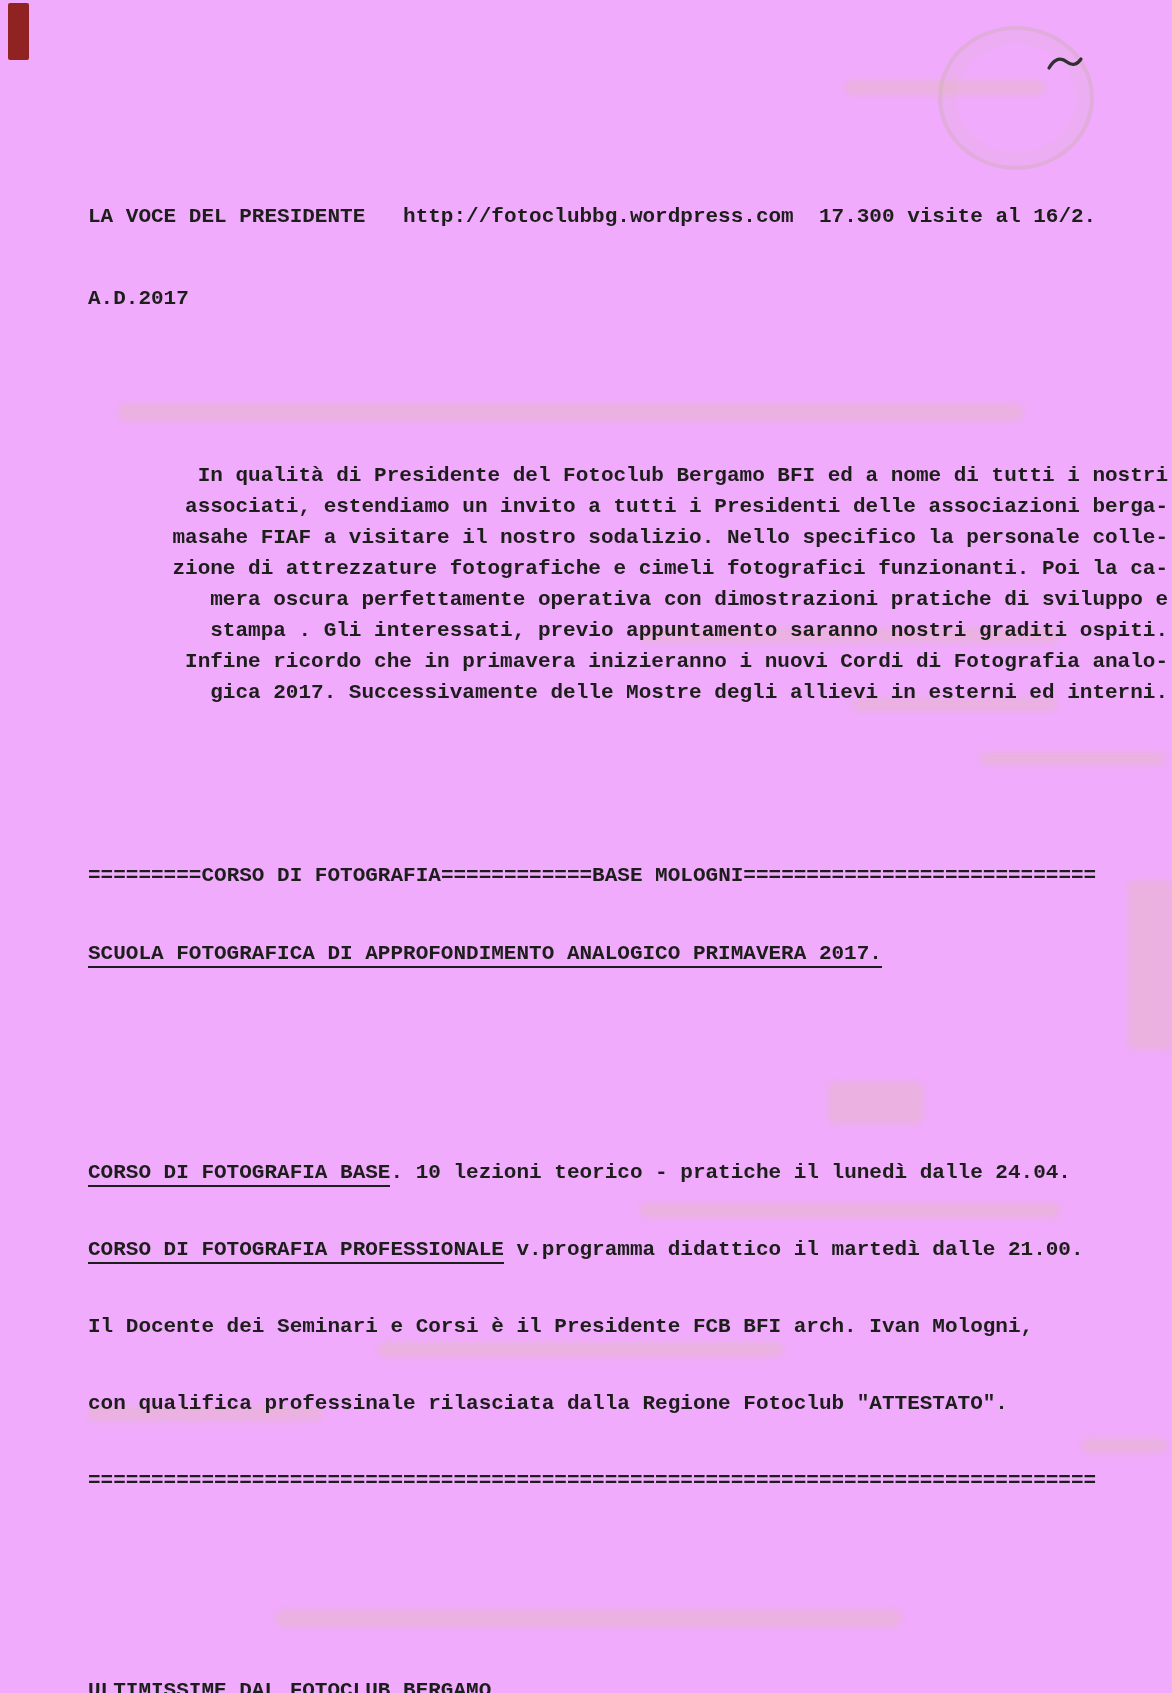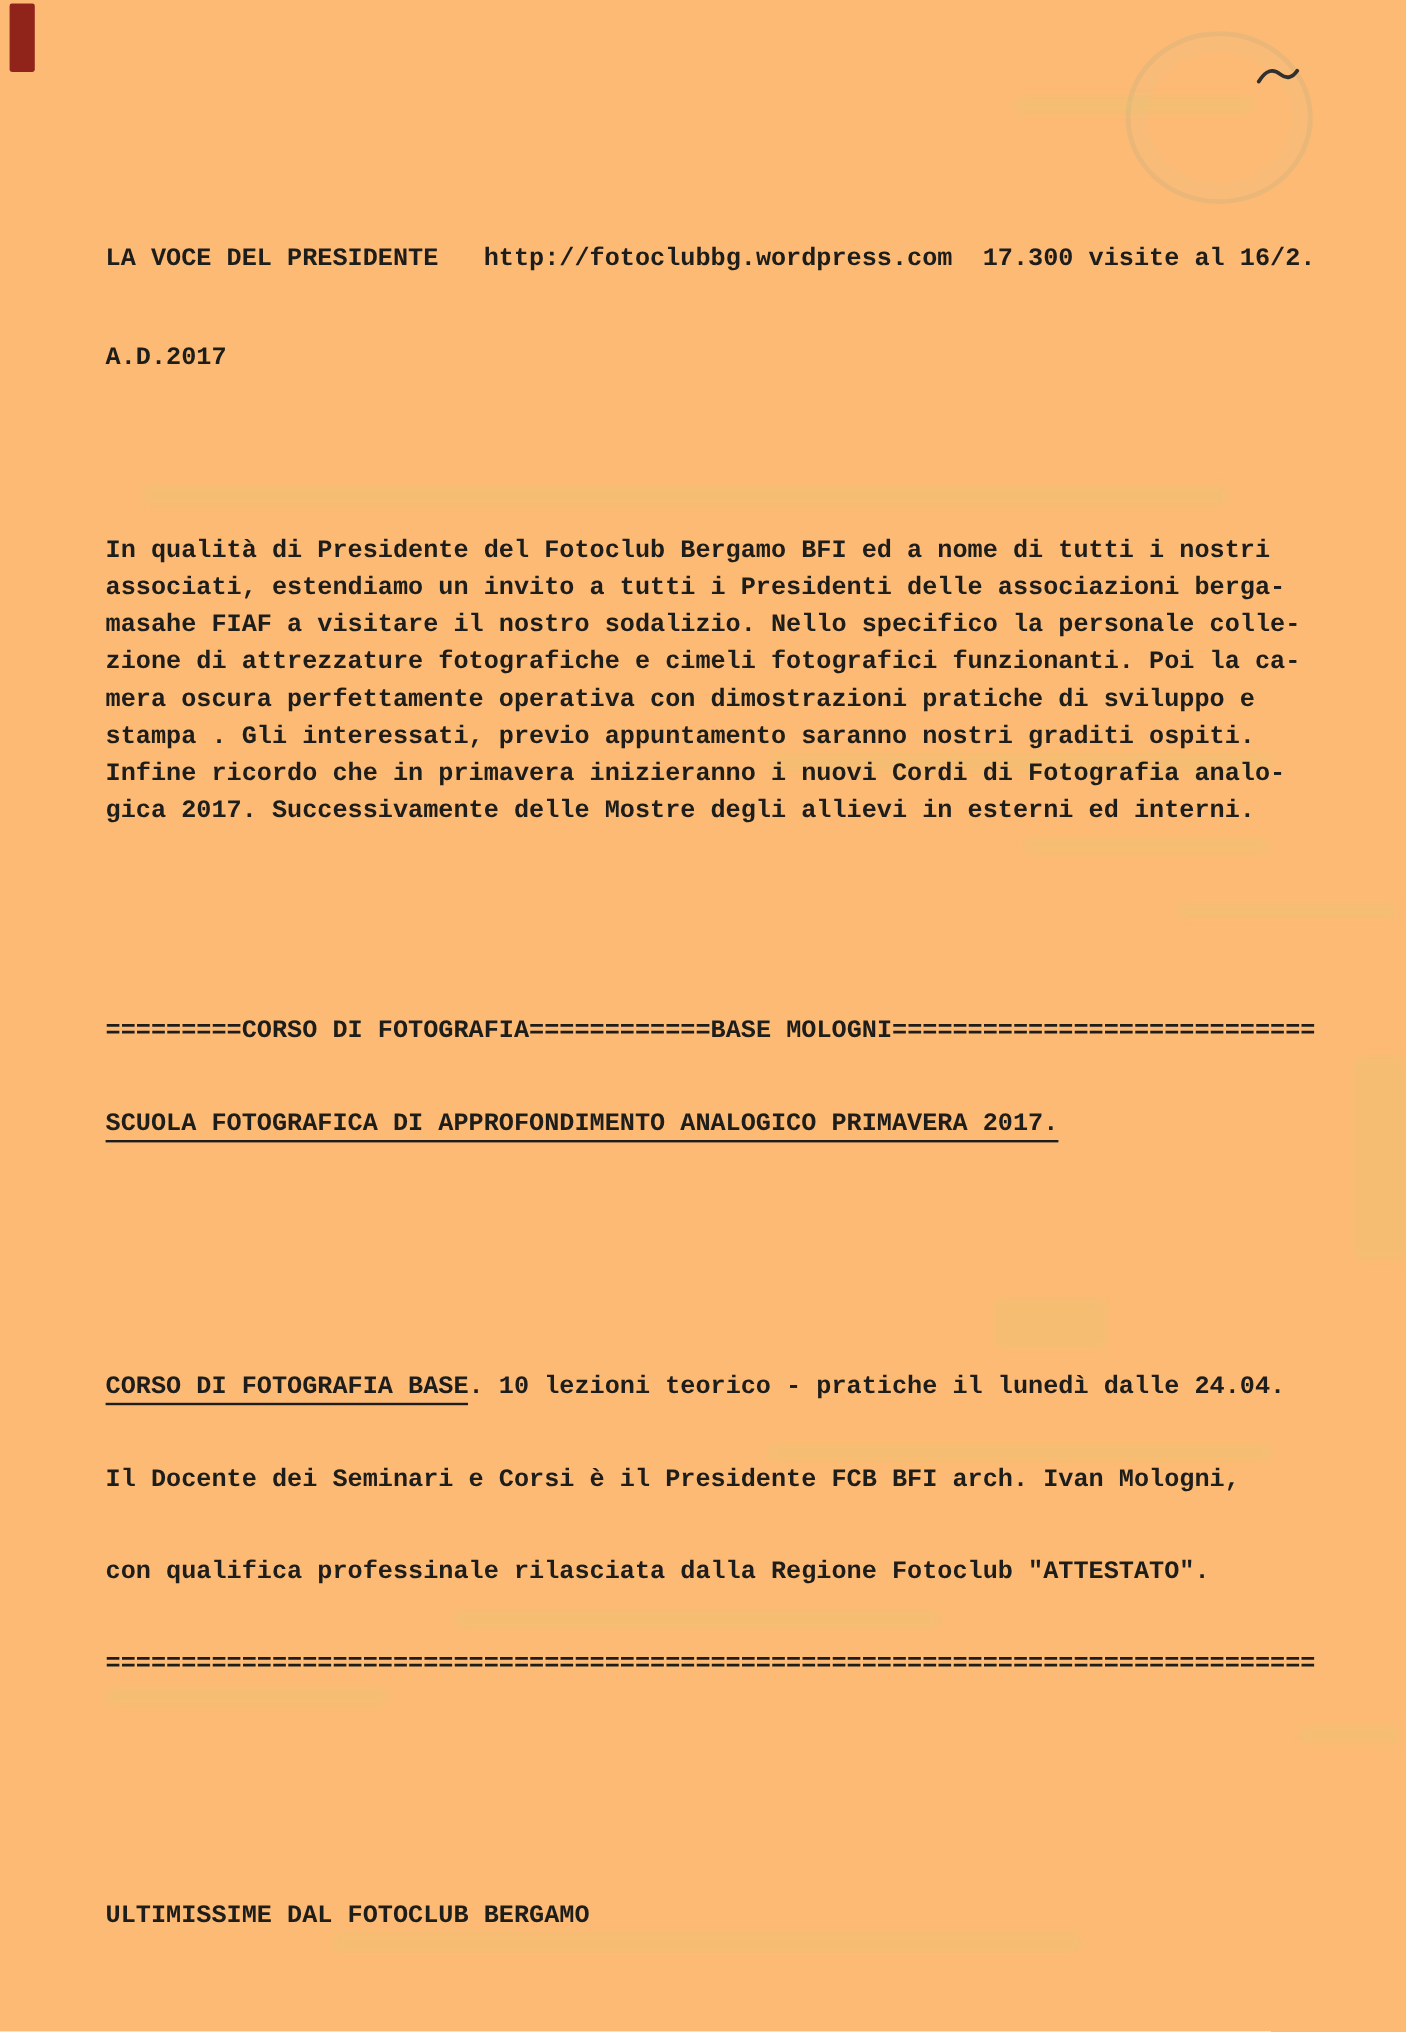--- a/index.html
+++ b/index.html
@@ -1,28 +1,28 @@
 <!DOCTYPE html>
 <html><head>
 <meta charset="utf-8">
 <style>
   html,body{margin:0;padding:0;background:#ffffff;}
   .paper{
     position:relative; width:1172px; height:1693px; overflow:hidden;
-    background:#fdba74;
+    background:#f0abfc;
     font-family:"Liberation Mono","DejaVu Sans Mono",monospace;
     color:#1d1d1b;
   }
   .doc{
     position:absolute; left:88px; top:84px; width:1080px;
     font-size:21px; font-weight:600; white-space:pre;
   }
   .ln{display:block;}
   .sec-header  .ln{line-height:36px;}
-  .sec-intro   {margin-top:12px;}
+  .sec-intro   {margin-top:28px;text-align:right;}
   .sec-intro   .ln{line-height:31px;}
   .sec-banner  {margin-top:37px;}
   .sec-banner  .ln{line-height:32px;}
   .sec-courses {margin-top:26px;}
   .sec-courses .ln{line-height:31px;}
   .sec-news    {margin-top:-9px;}
   .sec-news    .ln{line-height:29px;margin-top:28px;}
   .u{border-bottom:2.5px solid #1d1d1b; padding-bottom:1px;}
   
   .red-mark{position:absolute; left:8px; top:3px; width:21px; height:57px;
@@ -66,20 +66,21 @@
 
     <div class="sec-intro"><div class="ln">In qualità di Presidente del Fotoclub Bergamo BFI ed a nome di tutti i nostri</div><div class="ln">associati, estendiamo un invito a tutti i Presidenti delle associazioni berga-</div><div class="ln">masahe FIAF a visitare il nostro sodalizio. Nello specifico la personale colle-</div><div class="ln">zione di attrezzature fotografiche e cimeli fotografici funzionanti. Poi la ca-</div><div class="ln">mera oscura perfettamente operativa con dimostrazioni pratiche di sviluppo e</div><div class="ln">stampa . Gli interessati, previo appuntamento saranno nostri graditi ospiti.</div><div class="ln">Infine ricordo che in primavera inizieranno i nuovi Cordi di Fotografia analo-</div><div class="ln">gica 2017. Successivamente delle Mostre degli allievi in esterni ed interni.</div></div>
 
     <div class="sec-banner">
       <div class="ln"><span>=========</span><span>CORSO DI FOTOGRAFIA</span><span>============</span><span>BASE MOLOGNI</span><span>============================</span></div>
       <div class="ln"><span class="u">SCUOLA FOTOGRAFICA DI APPROFONDIMENTO ANALOGICO PRIMAVERA 2017.</span></div>
     </div>
 
     <div class="sec-courses">
       <div class="ln"><span class="u">CORSO DI FOTOGRAFIA BASE</span><span>. 10 lezioni teorico - pratiche il lunedì dalle 24.04.</span></div>
+      <div class="ln"><span class="u">CORSO DI FOTOGRAFIA PROFESSIONALE</span><span> v.programma didattico il martedì dalle 21.00.</span></div>
       <div class="ln">Il Docente dei Seminari e Corsi è il Presidente FCB BFI arch. Ivan Mologni,</div>
       <div class="ln">con qualifica professinale rilasciata dalla Regione Fotoclub "ATTESTATO".</div>
       <div class="ln">================================================================================</div>
     </div>
 
     <div class="sec-news">
       <div class="ln">ULTIMISSIME DAL FOTOCLUB BERGAMO</div>
       
     </div>
 

